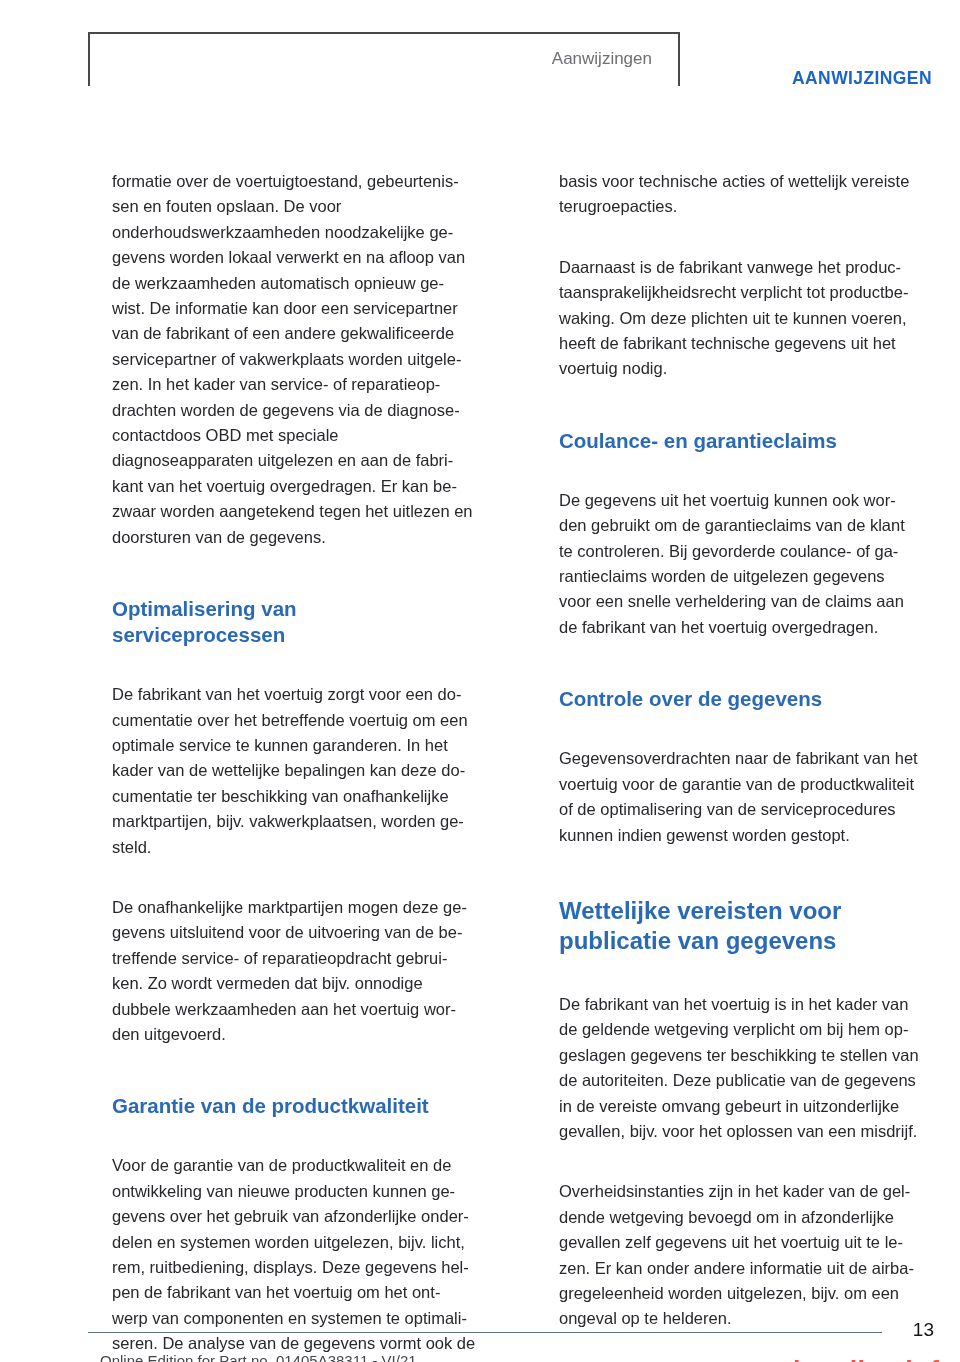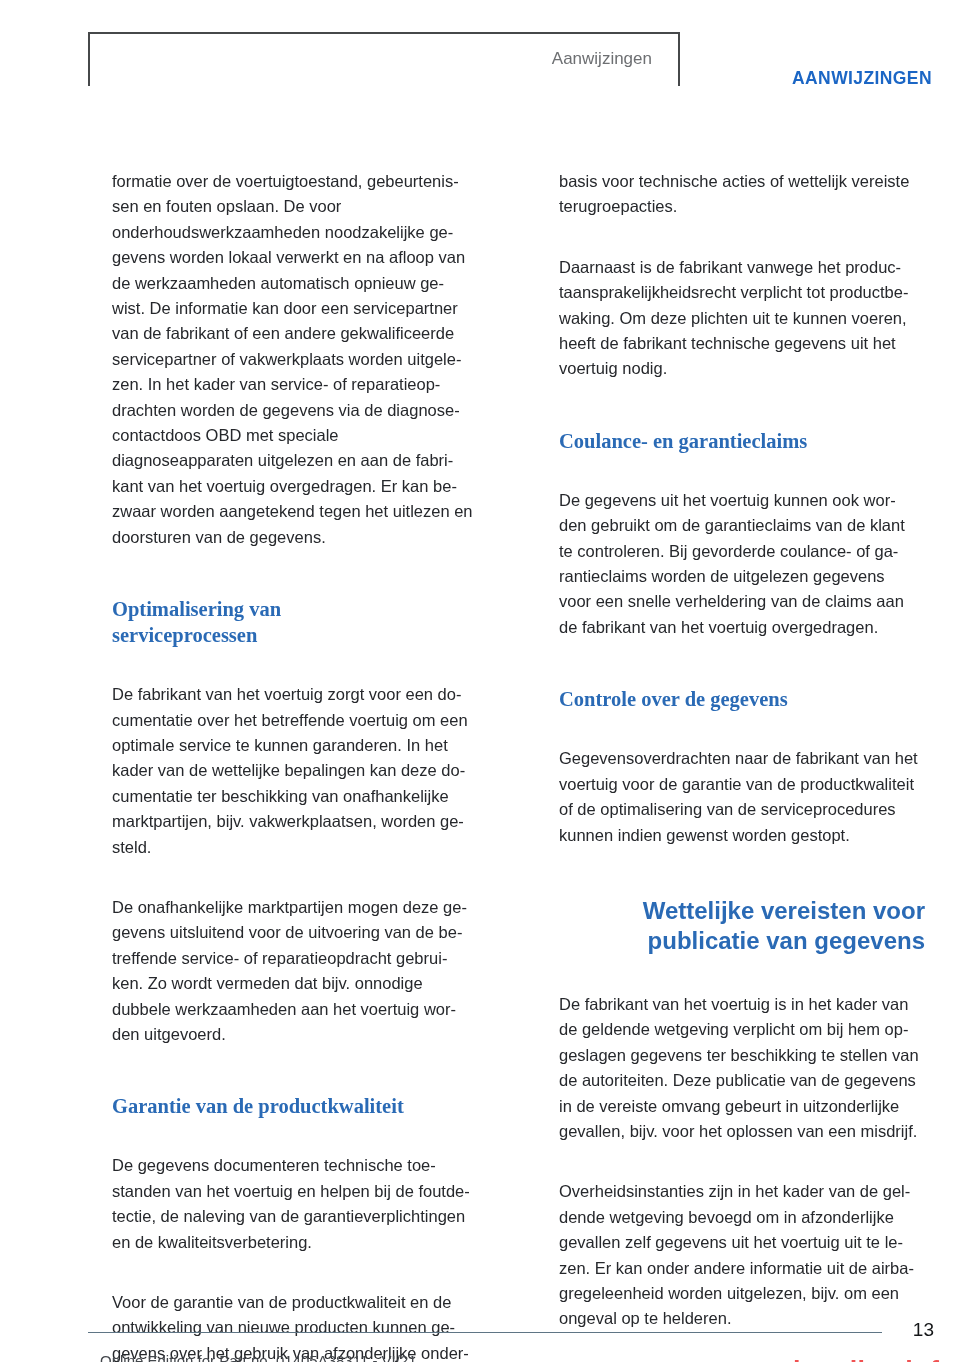--- a/index.html
+++ b/index.html
@@ -23,25 +23,25 @@
   
   .col { position:absolute; top:81px; width:414px;margin-top:40px; }
   .col.left  { left:64px; }
   .col.right { left:511px; }
   .p {
     font-size:16.5px; line-height:25.4px; white-space:pre-line;
     margin:0 0 11px 0; color:#26282c;
   }
   h3.sub {
     font-size:20.5px; line-height:26px; font-weight:bold; color:#2a6ab5;
-    margin:22px 0 10px 0; white-space:pre-line;font-family:Liberation Serif, serif;
+    margin:22px 0 10px 0; white-space:pre-line;
   }
   h2.big {
     font-size:24px; line-height:30px; font-weight:bold; color:#2a6ab5;
-    margin:24px 0 12px 0; white-space:pre-line;text-align:right;
+    margin:24px 0 12px 0; white-space:pre-line;
   }
 
   
   .footer-rule { position:absolute; left:64px; top:1308px; width:794px; border-top:1.5px solid #5f7585; }
   .page-num { position:absolute; top:1283px; right:38px; font-size:19px; font-weight:normal; color:#141618; }
   .edition { position:absolute; left:64px; top:1316px; width:794px; font-size:15px; color:#43474c; }
   .watermark {
     position:absolute; top:1320px; right:16px;
     font-size:27px; font-weight:bold; color:#ef4444; opacity:0.92; letter-spacing:0.3px;
   }
@@ -81,24 +81,20 @@
 cumentatie ter beschikking van onafhankelijke
 marktpartijen, bijv. vakwerkplaatsen, worden ge-
 steld.</p>
     <p class="p">De onafhankelijke marktpartijen mogen deze ge-
 gevens uitsluitend voor de uitvoering van de be-
 treffende service- of reparatieopdracht gebrui-
 ken. Zo wordt vermeden dat bijv. onnodige
 dubbele werkzaamheden aan het voertuig wor-
 den uitgevoerd.</p>
     <h3 class="sub">Garantie van de productkwaliteit</h3>
-    <p class="p">De gegevens documenteren technische toe-
-standen van het voertuig en helpen bij de foutde-
-tectie, de naleving van de garantieverplichtingen
-en de kwaliteitsverbetering.</p>
     <p class="p">Voor de garantie van de productkwaliteit en de
 ontwikkeling van nieuwe producten kunnen ge-
 gevens over het gebruik van afzonderlijke onder-
 delen en systemen worden uitgelezen, bijv. licht,
 rem, ruitbediening, displays. Deze gegevens hel-
 pen de fabrikant van het voertuig om het ont-
 werp van componenten en systemen te optimali-
 seren. De analyse van de gegevens vormt ook de</p>
   </div>
 

